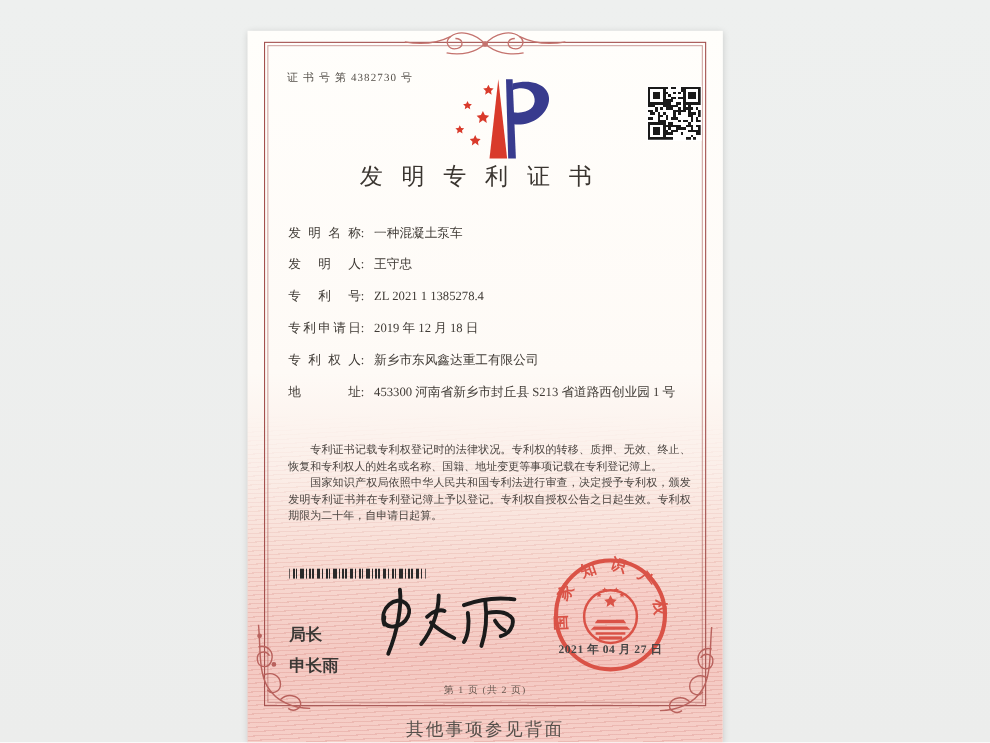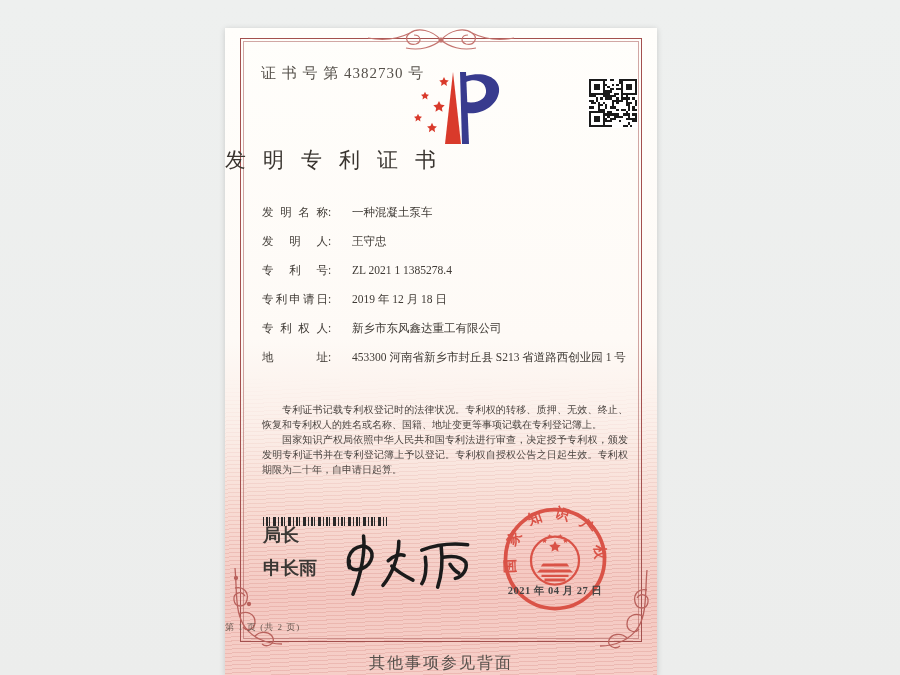--- a/index.html
+++ b/index.html
@@ -11,45 +11,45 @@
   .guilloche{position:absolute;inset:0;z-index:0;pointer-events:none;
     background:repeating-linear-gradient(177deg,rgba(196,92,84,.18) 0 1px,transparent 1px 4px);
     -webkit-mask-image:linear-gradient(180deg,transparent 0 54%,rgba(0,0,0,.5) 68%,#000 82%);
     mask-image:linear-gradient(180deg,transparent 0 54%,rgba(0,0,0,.5) 68%,#000 82%);}
   .frame{position:absolute;left:15px;top:10px;right:15px;bottom:33px;z-index:1;
     border:1.4px solid #a3504e;}
   .frame::after{content:"";position:absolute;inset:2px;border:1px solid rgba(163,80,78,.5);}
   .flourish-top{position:absolute;left:50%;top:-3px;transform:translateX(-50%);z-index:2;}
   .flourish-bl{position:absolute;left:4px;top:538px;z-index:2;}
   .flourish-br{position:absolute;left:374px;top:540px;z-index:2;transform:scaleX(-1);}
-  .cert-no{position:absolute;left:36px;top:36px;z-index:2;font-size:15px;letter-spacing:1px;color:#55504a;}
+  .cert-no{position:absolute;left:36px;top:36px;z-index:2;font-size:10px;letter-spacing:1px;color:#55504a;}
   .logo{position:absolute;left:186px;top:40px;z-index:2;}
   .qr{position:absolute;left:363px;top:50px;width:50px;height:50px;z-index:2;background:#fff;padding:1px;box-sizing:border-box;}
-  .title{position:absolute;left:0;right:0;top:118px;z-index:2;text-align:left;
+  .title{position:absolute;left:0;right:0;top:118px;z-index:2;text-align:center;
     font-size:21px;font-weight:500;color:#3a3530;letter-spacing:17px;}
   .fields{position:absolute;left:37px;right:26px;top:176px;z-index:2;font-size:11.5px;color:#3f3a35;}
   .row{line-height:16px;margin-bottom:13px;white-space:nowrap;}
   .lbl{display:inline-block;}
   .lbl-in{display:inline-block;width:66px;text-align:justify;text-align-last:justify;-moz-text-align-last:justify;}
-  .val{margin-left:18px;}
+  .val{margin-left:6px;}
   .grant-row{display:flex;}
   .g2{margin-left:30px;}
   .body{position:absolute;left:37px;right:29px;top:374px;z-index:2;font-size:10px;line-height:15px;
     color:#4a4440;text-align:justify;}
   .body p{margin:0;text-indent:2em;}
   .barcode{position:absolute;left:38px;top:489px;width:124px;height:9px;z-index:2;
     background:repeating-linear-gradient(90deg,#2a2a2a 0 1px,transparent 1px 3px,#2a2a2a 3px 5px,transparent 5px 6px,#2a2a2a 6px 7px,transparent 7px 10px,#2a2a2a 10px 13px,transparent 13px 15px);}
-  .director{position:absolute;left:38px;top:495px;z-index:2;font-size:18px;color:#3b3835;
+  .director{position:absolute;left:38px;top:540px;z-index:2;font-size:15px;color:#3b3835;
     font-family:"Liberation Sans","DejaVu Sans",sans-serif;font-weight:600;}
   .director div{margin-bottom:9px;}
   .signature{position:absolute;left:105px;top:500px;z-index:3;}
   .seal{position:absolute;left:270px;top:471px;z-index:3;opacity:.92;}
   .seal-date{position:absolute;left:262px;top:556px;width:136px;z-index:4;text-align:center;
     font-size:10.5px;font-weight:600;letter-spacing:.5px;color:#454545;}
-  .page-indicator{position:absolute;left:0;right:0;top:593px;z-index:2;text-align:left;
+  .page-indicator{position:absolute;left:0;right:0;top:593px;z-index:2;text-align:center;
     font-size:9px;color:#6a5a52;letter-spacing:1px;}
   .back-note{position:absolute;left:0;right:0;top:625px;z-index:2;text-align:center;
     font-size:16px;color:#56504b;letter-spacing:2px;}
 </style>
 </head>
 <body>
 
 <div class="canvas">
   <div class="page">
 

